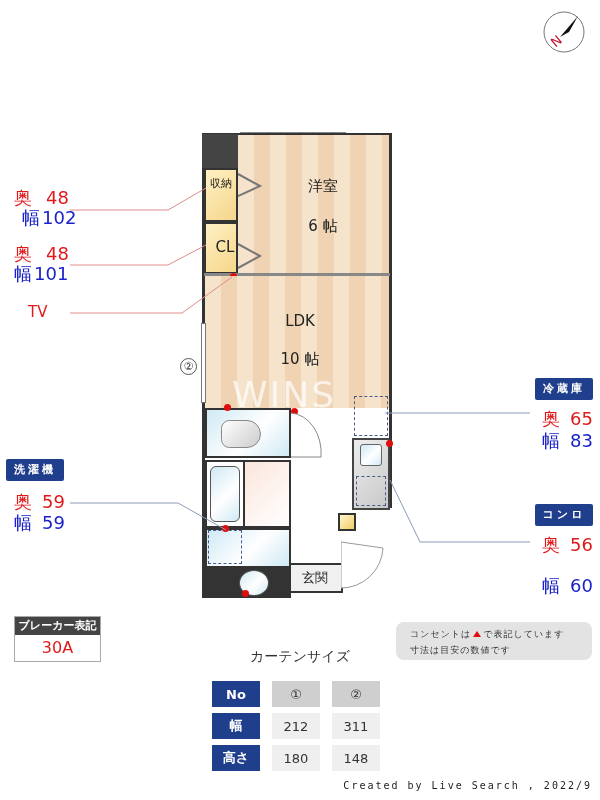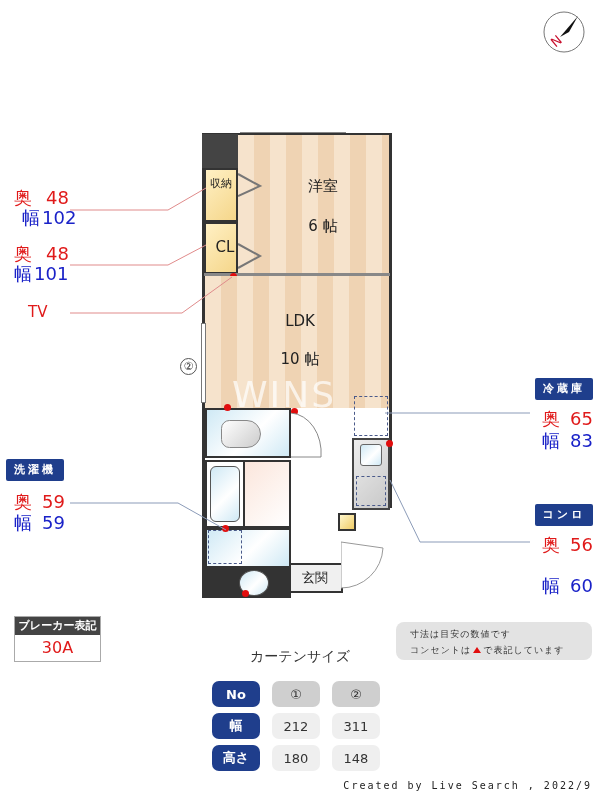--- a/index.html
+++ b/index.html
@@ -23,21 +23,21 @@
     .label { position: absolute; font-size: 15px; color: #222; text-align: center; }
     .wall { position: absolute; background: #333; }
     .dot { position: absolute; width: 7px; height: 7px; border-radius: 50%; background: #e10d0d; }
     .circle-num {
       position: absolute; width: 17px; height: 17px; border: 1px solid #555; border-radius: 50%;
       font-size: 11px; line-height: 15px; text-align: center; color: #333; background: #fff;
     }
     .wet { background: linear-gradient(135deg, #cfe9f5, #ffffff 55%, #cfe9f5); }
     .dashed { position: absolute; border: 1px dashed #4a5a8a; }
     table.curtain { position: absolute; border-collapse: separate; border-spacing: 12px 6px; }
-    table.curtain td { width: 48px; height: 26px; text-align: center; font-size: 13px; color: #333; border-radius: 7px; }
+    table.curtain td { width: 48px; height: 26px; text-align: center; font-size: 13px; color: #333; }
     table.curtain td.head { background: #1f3e8c; color: #fff; font-weight: bold; font-size: 13px; }
     table.curtain td.grey { background: #cfcfcf; }
     table.curtain td.light { background: #efefef; }
   </style>
 </head>
 <body>
 
 <div class="abs" style="left:542px;top:10px;width:44px;height:44px;">
   <svg width="44" height="44" viewBox="0 0 44 44">
     <circle cx="22" cy="22" r="20" fill="none" stroke="#777" stroke-width="1"></circle>
@@ -175,24 +175,24 @@
 <div class="spec-line" style="left:542px;top:554px;margin-top:20px;">
   <span class="k blue">幅</span><span class="blue">60</span>
 </div>
 
 <div class="abs" style="left:14px;top:616px;width:87px;border:1px solid #aaa;">
   <div style="background:#444;color:#fff;font-size:11px;font-weight:bold;text-align:center;height:18px;line-height:18px;">ブレーカー表記</div>
   <div style="color:#e01a1a;font-size:16px;text-align:center;height:26px;line-height:26px;background:#fff;">30A</div>
 </div>
 
 <div class="abs" style="left:396px;top:622px;width:196px;height:38px;background:#e3e3e3;border-radius:8px;padding:4px 14px;font-size:9px;color:#333;line-height:16px;letter-spacing:1px;">
-  <div>寸法は目安の数値です</div>
   <div>
     <span>コンセントは</span><span style="display:inline-block;width:0;height:0;border-left:4px solid transparent;border-right:4px solid transparent;border-bottom:6px solid #e10d0d;margin:0 2px;"></span><span>で表記しています</span>
   </div>
+  <div>寸法は目安の数値です</div>
 </div>
 
 <div class="abs" style="left:240px;top:648px;width:120px;text-align:center;font-size:14px;color:#333;">カーテンサイズ</div>
 <table class="curtain" style="left:200px;top:675px;">
   <tbody>
       <tr>
     <td class="head">No</td>
     <td class="grey">①</td>
     <td class="grey">②</td>
   </tr>

